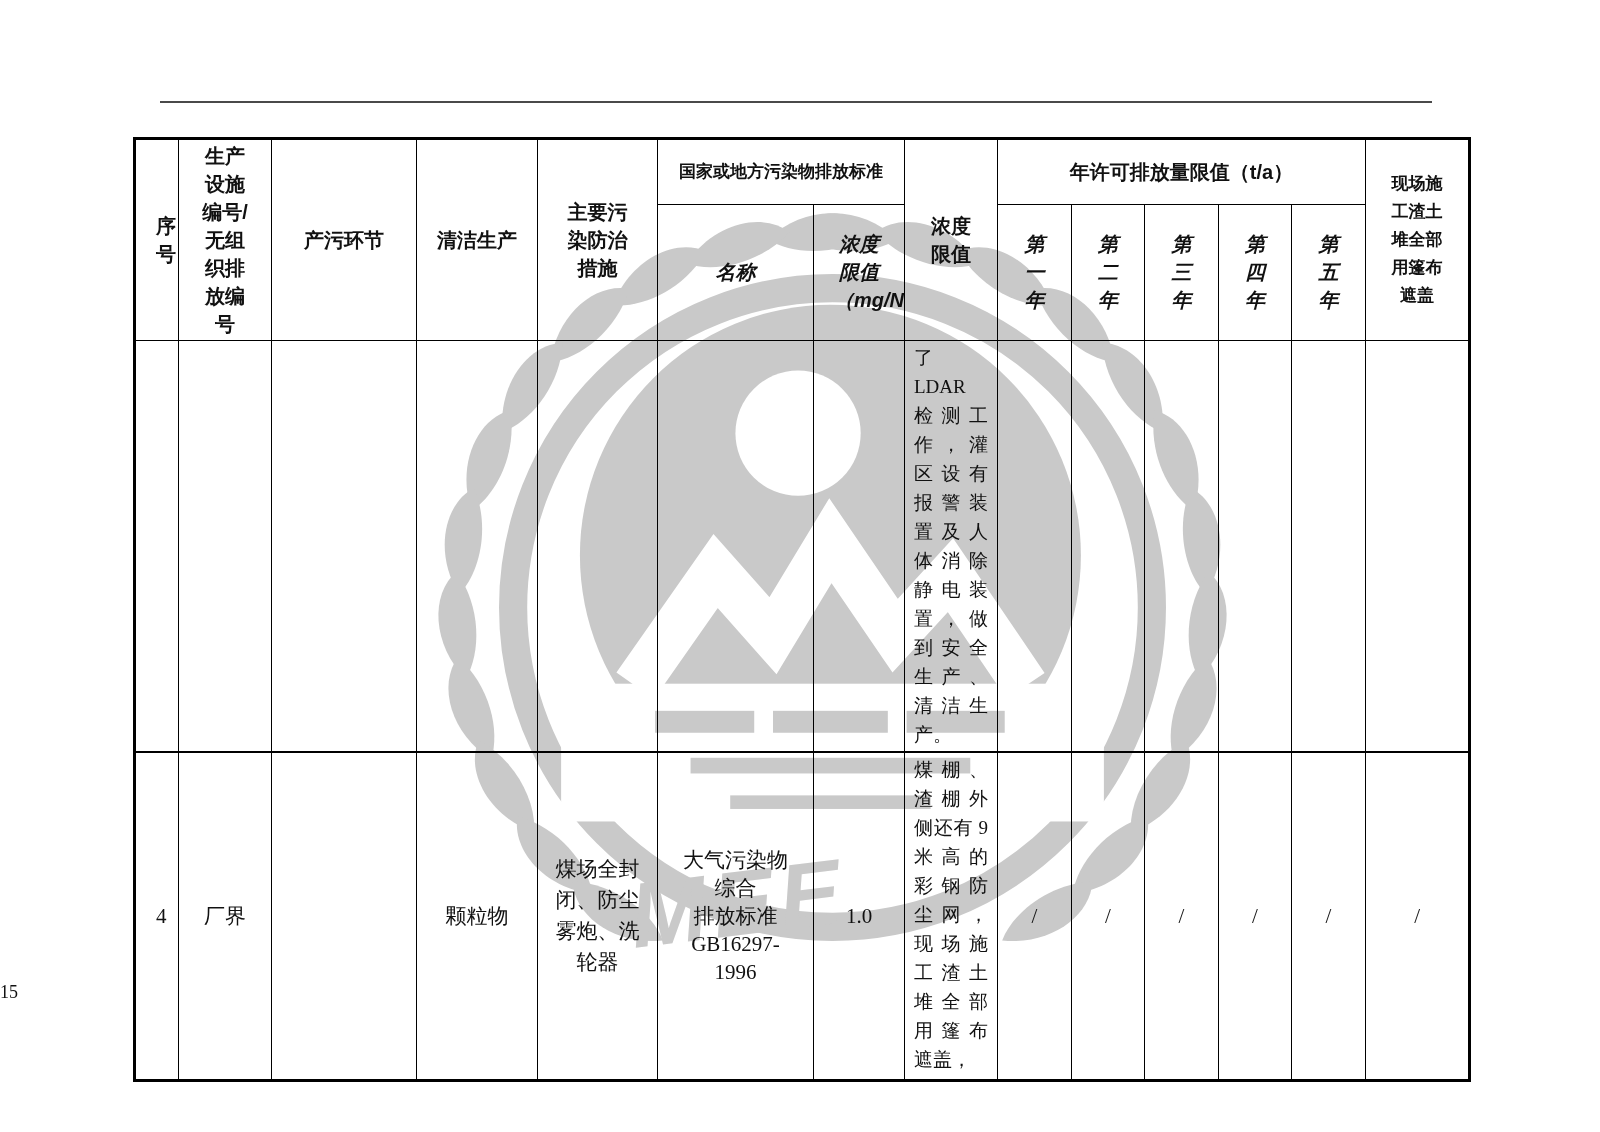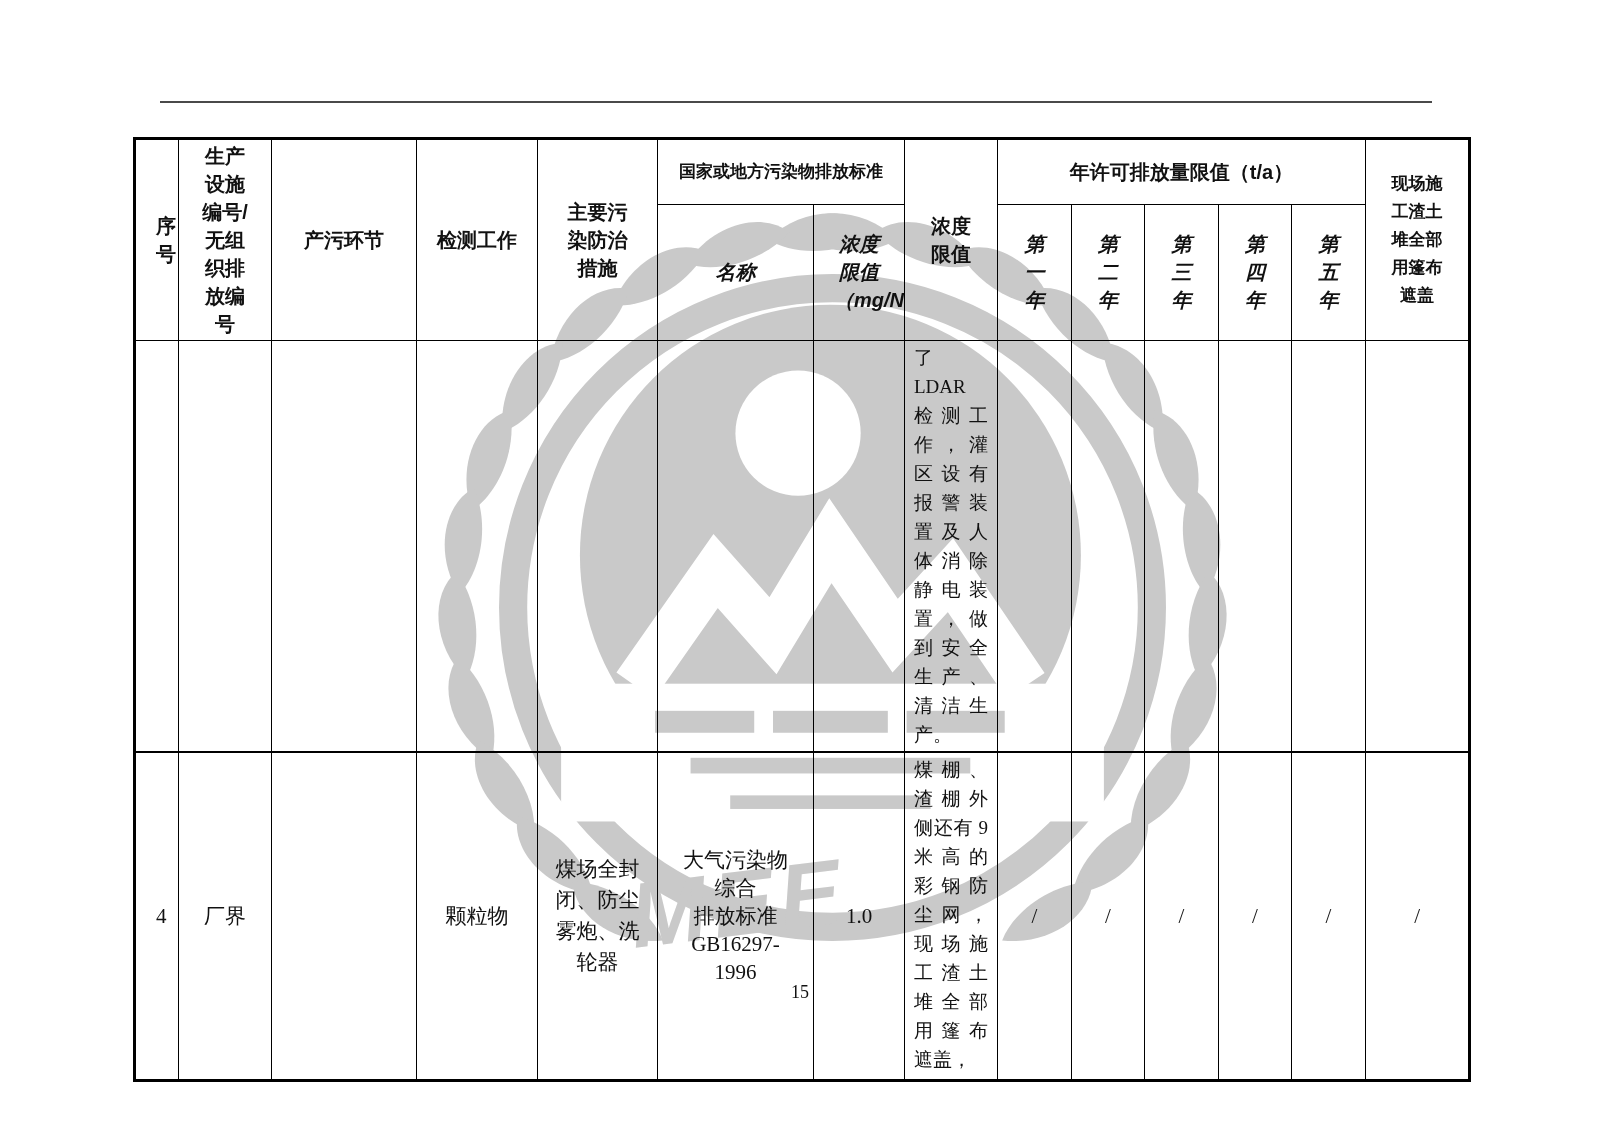--- a/index.html
+++ b/index.html
@@ -37,21 +37,21 @@
   tr.row-data{height:328px;}
   tr.row-data td{border-top-width:2px;}
   th.small{font-size:17px;}
   td.info-cell{
     vertical-align:top;text-align:justify;text-justify:inter-character;
     font-size:19px;line-height:29px;padding:2px 9px;
   }
   td.std-cell{white-space:pre-line;line-height:28px;}
   td.measures-cell{line-height:31px;padding:12px 10px;}
   .page-number{
-    position:absolute;left:0;top:982px;width:1600px;text-align:center;
+    position:absolute;left:0;top:982px;width:1600px;text-align:left;
     font-size:18px;z-index:1;
   }
 </style>
 </head>
 <body>
 
 <div class="header-rule"></div>
 
 <div class="watermark">
   <svg viewBox="0 0 800 800" width="835" height="835" fill="currentColor">
@@ -125,21 +125,21 @@
       <col style="width:74px">
       <col style="width:73px">
     <col style="width:74px">
       <col style="width:104px">
   </colgroup>
   <tbody>
       <tr class="hdr-top">
     <th rowspan="2">序号</th>
     <th rowspan="2">生产设施编号/无组织排放编号</th>
     <th rowspan="2">产污环节</th>
-    <th rowspan="2">检测工作</th>
+    <th rowspan="2">清洁生产</th>
     <th rowspan="2">主要污染防治措施</th>
     <th colspan="2" class="small">国家或地方污染物排放标准</th>
     <th rowspan="2">浓度限值</th>
     <th colspan="5">年许可排放量限值（t/a）</th>
     <th rowspan="2" class="small">现场施工渣土堆全部用篷布遮盖</th>
   </tr>
   <tr class="hdr-sub">
     <th>名称</th>
     <th>浓度限值（mg/Nm³）</th>
     <th>第一年</th>

